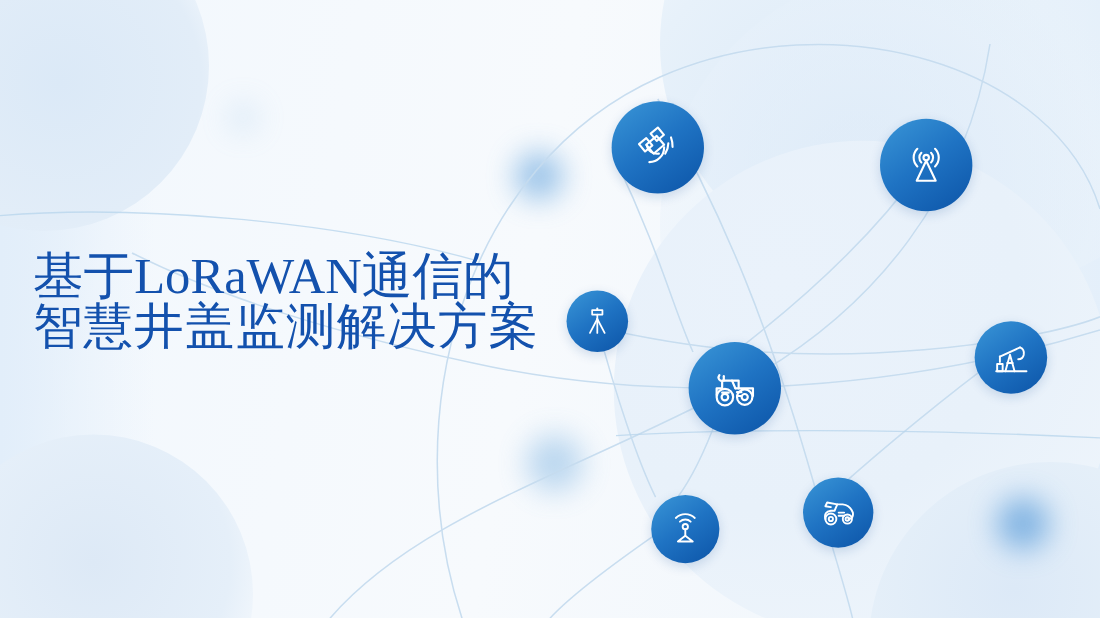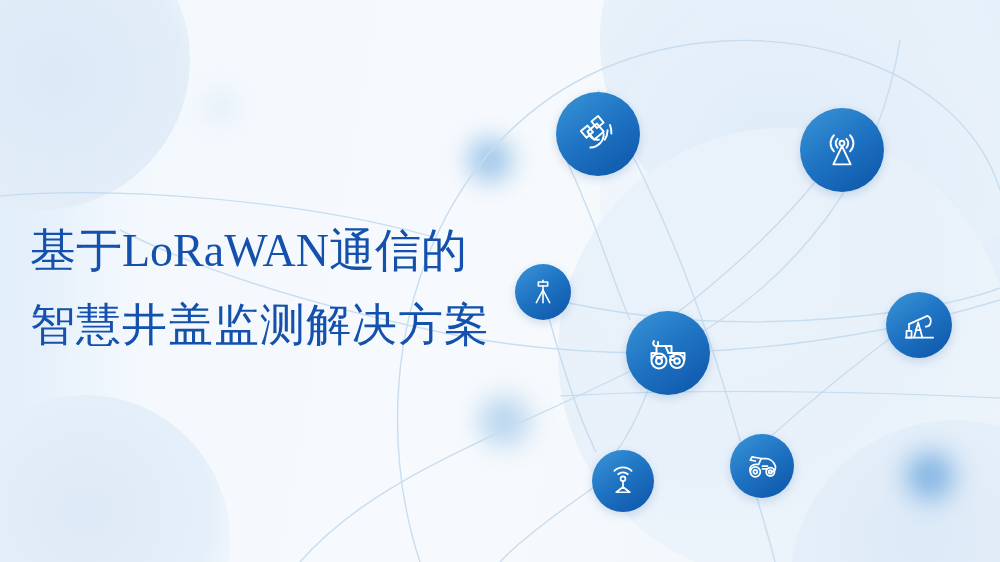--- a/index.html
+++ b/index.html
@@ -100,21 +100,20 @@
   }
   .title-line1 {
     font-family: "Liberation Serif", "DejaVu Serif", serif;
     font-size: 46px;
     line-height: 1.0;
     color: #1351ad;
     letter-spacing: 0px;
     white-space: nowrap;
   }
   .title-line2 {
-    margin-top: 28px;
     font-family: "Liberation Sans", "DejaVu Sans", sans-serif;
     font-size: 45px;
     line-height: 1.0;
     color: #1351ad;
     letter-spacing: 1px;
     white-space: nowrap;
     text-align: center;
   }
 
   

